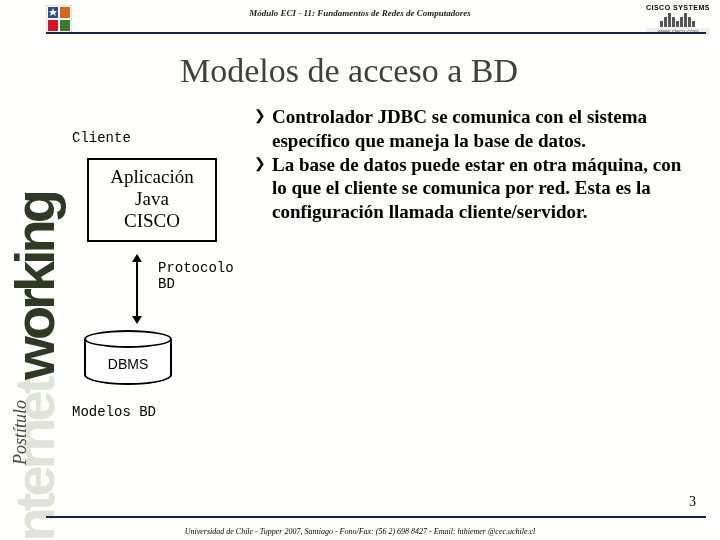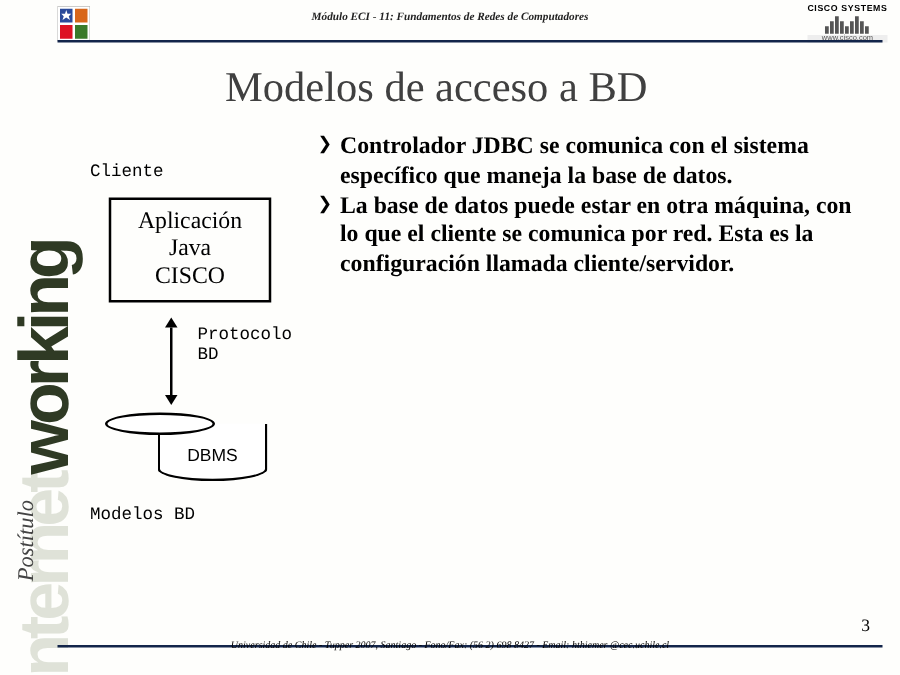--- a/index.html
+++ b/index.html
@@ -27,25 +27,25 @@
   .sub::before { content: "\276F"; position: absolute; left: 22px; top: 2px; font-size: 14px; font-weight: normal; }
   .diagram { position: absolute; left: 72px; top: 130px; width: 160px; font-family: "Courier New", monospace; font-size: 14px; }
   .cliente-label { text-align: left; margin-bottom: 2px; }
   .app-box { border: 2px solid #000; width: 130px; margin: 12px auto; text-align: center; font-family: "Times New Roman", serif; font-size: 19px; padding: 6px 0 8px 0; line-height: 1.15; }
   .arrow-shaft1 { width: 2px; height: 20px; background: #000; margin: 0 0 0 58px; }
   .arrow-head { width:0;height:0;border-left:5px solid transparent;border-right:5px solid transparent;border-top:8px solid #000;margin-left:54px; }
   .arrow-head-up { width:0;height:0;border-left:5px solid transparent;border-right:5px solid transparent;border-bottom:8px solid #000;margin-left:54px; }
   .proto-label { position: absolute; font-family: "Courier New", monospace; font-size: 14px; }
   .db-cyl { width: 88px; height: 60px; margin: 0 0 0 12px; position: relative; }
   .db-top { width:88px; height:18px; border:2px solid #000; border-radius: 50%; background:#fff; position:absolute; top:0; left:0; z-index:2;}
-  .db-body { width:88px; height:46px; border-left:2px solid #000; border-right:2px solid #000; border-bottom:2px solid #000; border-radius: 0 0 44px 44px / 0 0 10px 10px; position:absolute; top:9px; left:0; background:#fff; z-index:1; display:flex; align-items:center; justify-content:center;margin-left:42px;}
+  .db-body { width:88px; height:46px; border-left:2px solid #000; border-right:2px solid #000; border-bottom:2px solid #000; border-radius: 0 0 44px 44px / 0 0 10px 10px; position:absolute; top:9px; left:0; background:#fff; z-index:1; display:flex; align-items:center; justify-content:center;}
   .db-body span { font-family: Arial, sans-serif; font-size: 14px; margin-top:6px;}
   .servidor { font-family: "Courier New", monospace; font-size: 14px; margin-top: 14px; margin-left: 0; text-align: left; }
   .pagenum { position: absolute; right: 24px; bottom: 30px; font-size: 14px; }
-  .footer { position: absolute; bottom: 20px; left: 0; right: 0; text-align: center; font-size: 8px; font-family: Georgia, 'Times New Roman', serif; font-style: italic; }
+  .footer { position: absolute; bottom: 4px; left: 0; right: 0; text-align: center; font-size: 8px; font-family: Georgia, 'Times New Roman', serif; font-style: italic; }
   .footer-line { position: absolute; bottom: 22px; left: 46px; right: 14px; height: 2px; background: #13254a; }
   .header-line { position: absolute; top: 32px; left: 46px; right: 14px; height: 2px; background: #13254a; }
   svg.pix { display:block; }
 </style>
 </head>
 <body>
 
 <div class="slide">
 
   <div class="header">

